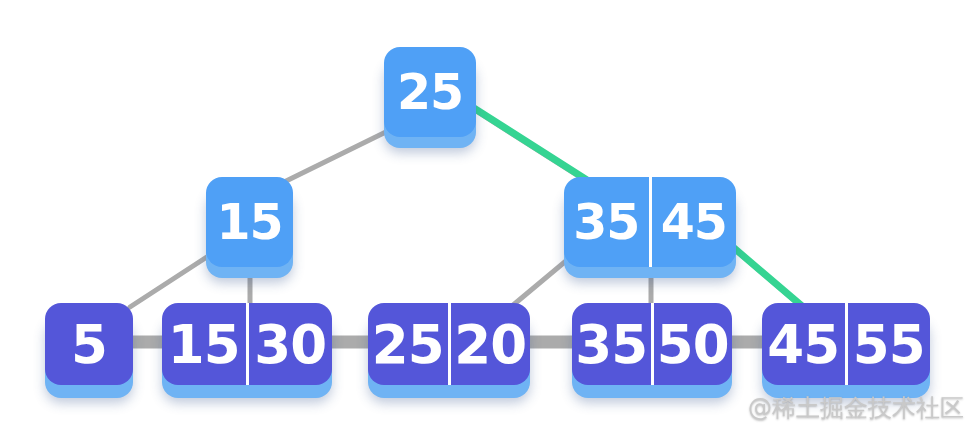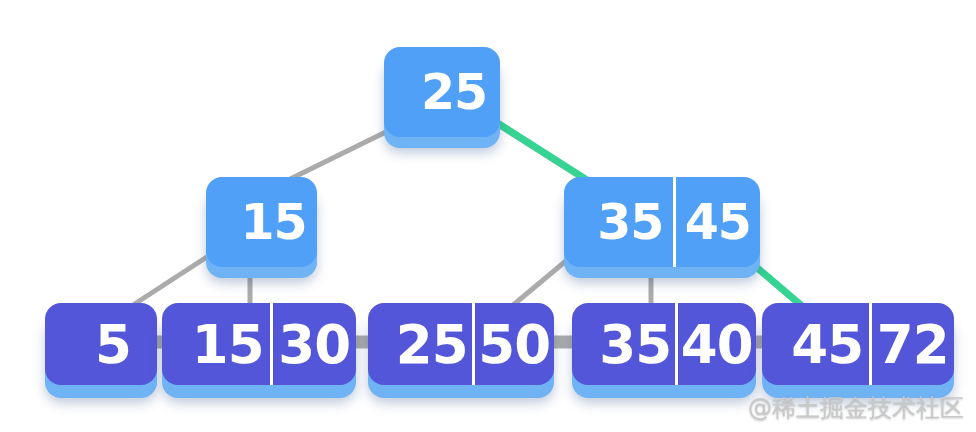--- a/index.html
+++ b/index.html
@@ -22,21 +22,20 @@
     display: block;
   }
   .node {
     position: absolute;
     display: flex;
     align-items: stretch;
     border-radius: 16px;
     color: var(--node-text, #ffffff);
     font-weight: 700;
     letter-spacing: -1px;
-    padding-left: 24px;
   }
   .node.internal {
     background: var(--internal-node, #4FA0F6);
     height: 90px;
     font-size: 49px;
     box-shadow: 0 11px 0 var(--node-base, #6FB3F4), 0 16px 12px rgba(46, 80, 140, 0.30);
   }
   .node.leaf {
     background: var(--leaf-node, #5456D9);
     height: 82px;
@@ -114,28 +113,28 @@
     <div class="cell">5</div>
   </div>
 
   <div class="node leaf" id="node-leaf-15-20">
     <div class="cell">15</div>
     <div class="cell">30</div>
   </div>
 
   <div class="node leaf" id="node-leaf-25-30">
     <div class="cell">25</div>
-    <div class="cell">50</div>
+    <div class="cell">20</div>
   </div>
 
   <div class="node leaf" id="node-leaf-35-40">
     <div class="cell">35</div>
-    <div class="cell">40</div>
+    <div class="cell">50</div>
   </div>
 
   <div class="node leaf" id="node-leaf-45-55">
     <div class="cell">45</div>
-    <div class="cell">72</div>
+    <div class="cell">55</div>
   </div>
 
   <div class="watermark">@稀土掘金技术社区</div>
 
 </div>
 
 </body></html>

